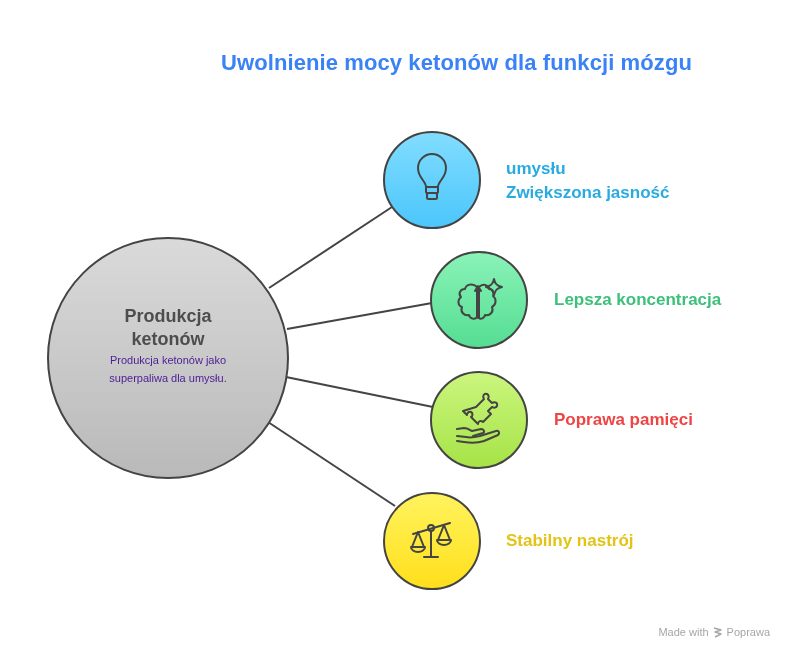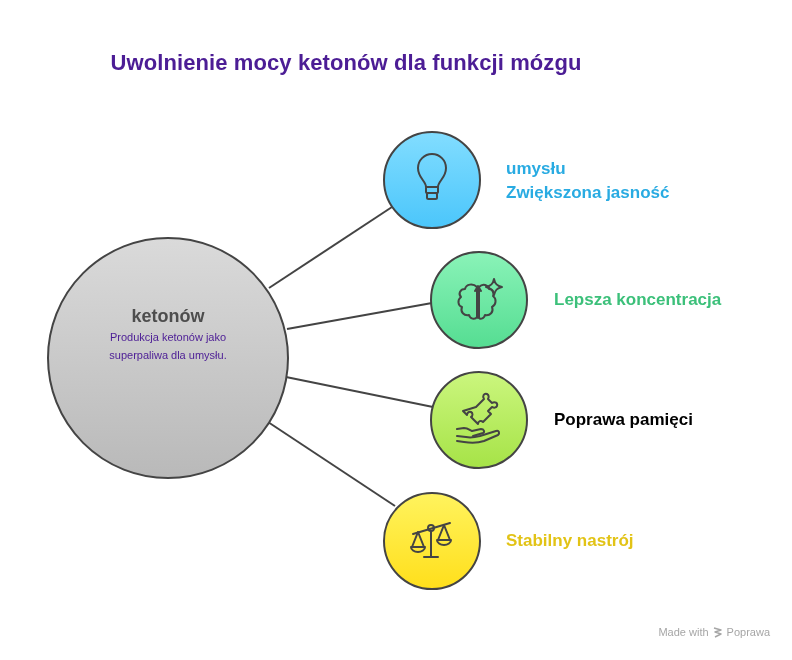--- a/index.html
+++ b/index.html
@@ -1,17 +1,17 @@
 <!DOCTYPE html>
 <html><head>
 <meta charset="utf-8">
 <style>
   html, body { margin: 0; padding: 0; background: #ffffff; }
   body { width: 792px; height: 660px; position: relative; overflow: hidden; font-family: "Liberation Sans", "DejaVu Sans", sans-serif; }
-  .title { position: absolute; left: 0; top: 50px; width: 692px; text-align: center; font-size: 22px; font-weight: bold; color: #4c1d95; letter-spacing: 0.1px; }
+  .title { position: absolute; left: 0; top: 50px; width: 692px; text-align: right; font-size: 22px; font-weight: bold; color: #3b82f6; letter-spacing: 0.1px; }
   svg.canvas { position: absolute; left: 0; top: 0; }
   .center-text { position: absolute; left: 68px; top: 305px; width: 200px; text-align: center; color: #4a4a4a; }
   .center-title { font-size: 18px; font-weight: bold; line-height: 23px; color: #4d4d4d; }
   .center-desc { font-size: 11px; line-height: 18px; color: #4c1d95; }
   .label { position: absolute; font-size: 17px; font-weight: bold; line-height: 24px; }
   .footer { position: absolute; right: 22px; top: 626px; font-size: 11px; color: #a6a6a6; display: flex; align-items: center; gap: 4px; }
   .footer svg { display: block; }
 </style>
 </head>
 <body>
@@ -81,36 +81,37 @@
     <path d="M424 557 L438 557"></path>
     <path d="M418 532 L412 547 M418 532 L424 547"></path>
     <path d="M411 547 L425 547 A7 5 0 0 1 411 547 Z"></path>
     <path d="M444 525 L438 540 M444 525 L450 540"></path>
     <path d="M437 540 L451 540 A7 5 0 0 1 437 540 Z"></path>
   </g>
 </svg>
 
 <div class="center-text">
   <div class="center-title">
+    <div>Produkcja</div>
     <div>ketonów</div>
   </div>
   <div class="center-desc">
     <div>Produkcja ketonów jako</div>
     <div>superpaliwa dla umysłu.</div>
   </div>
 </div>
 
 <div class="label" style="left:506px; top:157px; color:#29abe2;">
   <div>umysłu</div>
   <div>Zwiększona jasność</div>
 </div>
 <div class="label" style="left:554px; top:288px; color:#3cc07a;">
   <div>Lepsza koncentracja</div>
 </div>
-<div class="label" style="left:554px; top:408px; color:#000000;">
+<div class="label" style="left:554px; top:408px; color:#ef4444;">
   <div>Poprawa pamięci</div>
 </div>
 <div class="label" style="left:506px; top:529px; color:#e2c316;">
   <div>Stabilny nastrój</div>
 </div>
 
 <div class="footer">
   <span>Made with</span>
   <svg width="10" height="11" viewBox="0 0 10 11">
     <path d="M1 1 L8 3 L2 5 L8 7 L2 10" fill="none" stroke="#a6a6a6" stroke-width="1.4" stroke-linejoin="round"></path>

